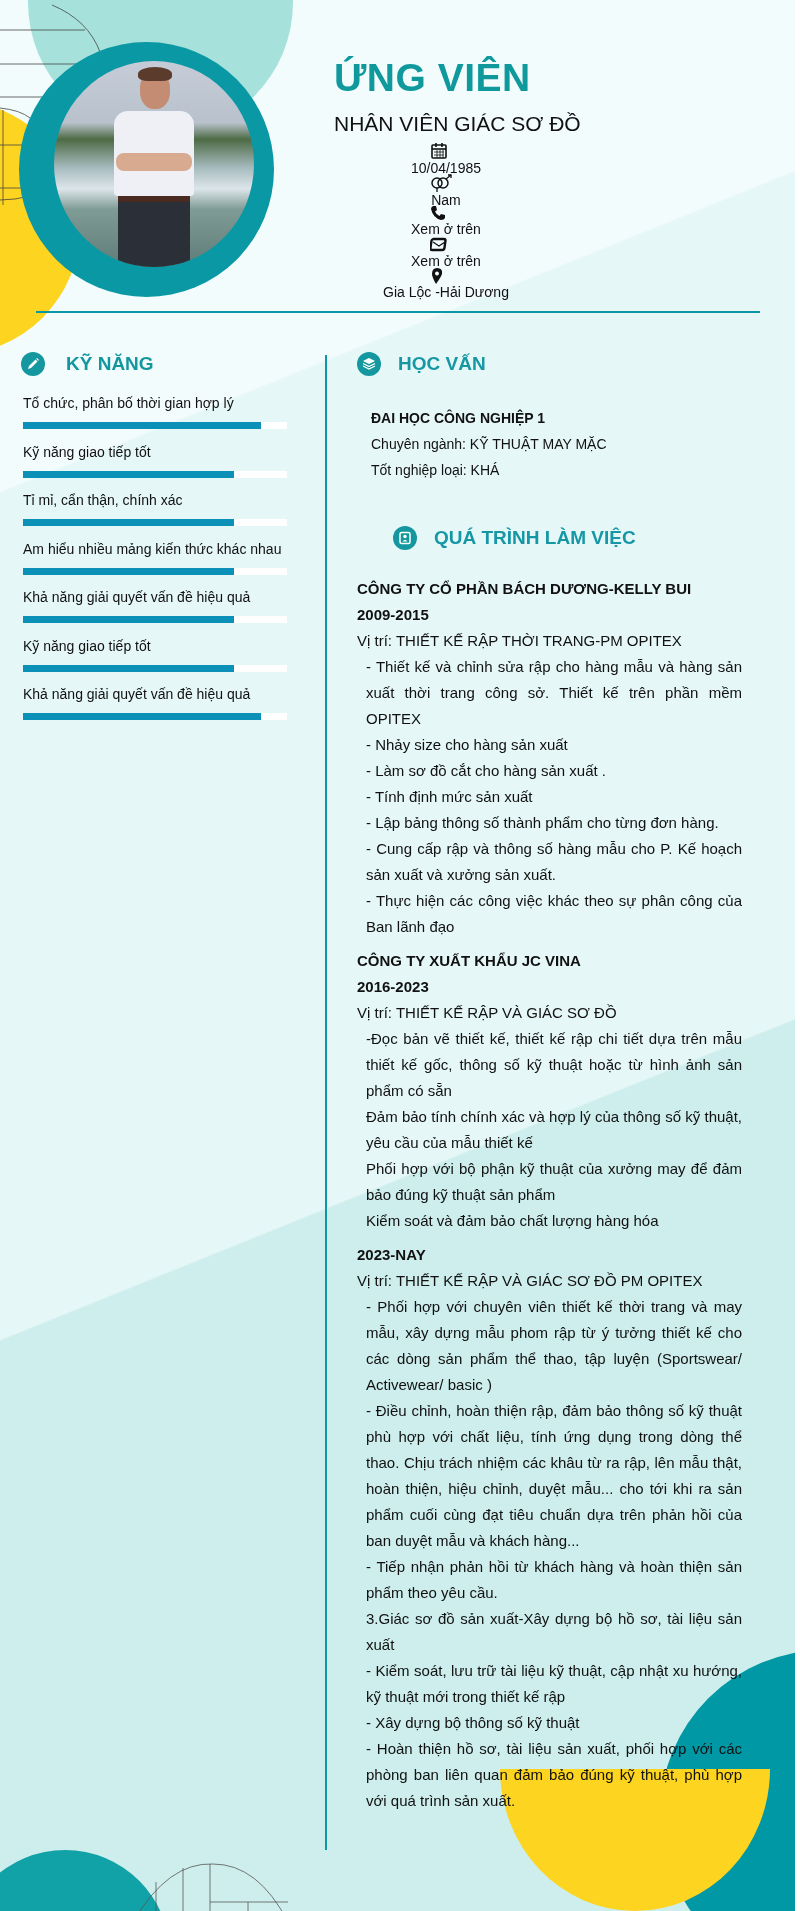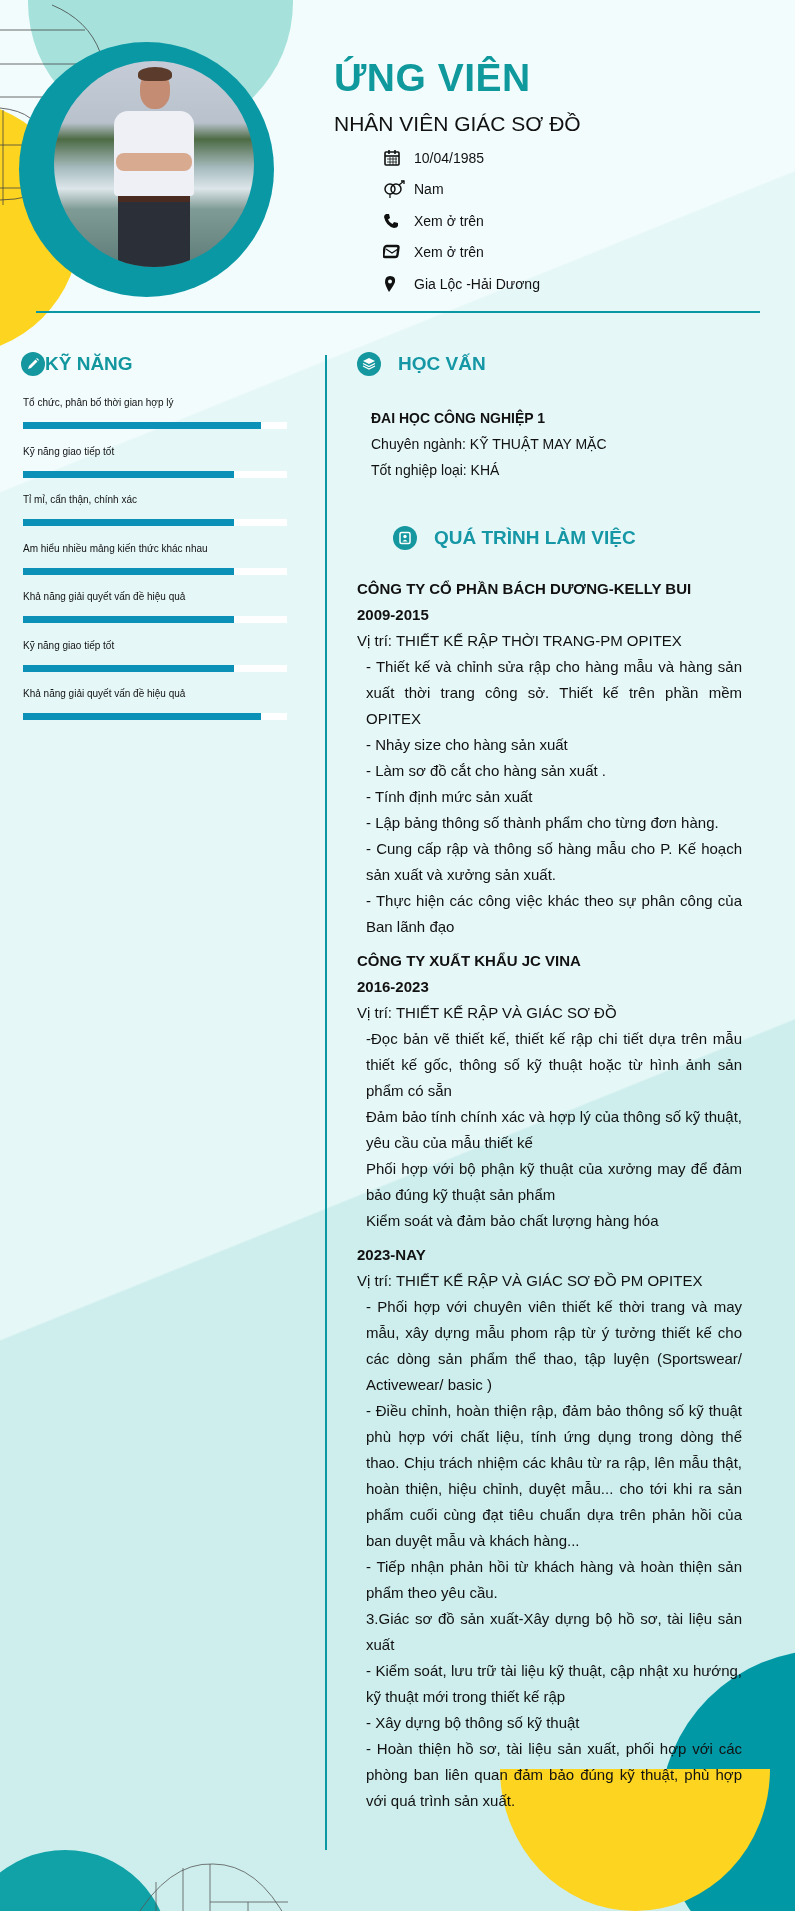--- a/index.html
+++ b/index.html
@@ -28,33 +28,33 @@
   #photo .person-hair { position: absolute; left: 84px; top: 6px; width: 34px; height: 14px; border-radius: 50% 50% 30% 30%; background: #5b3b2c; }
   #photo .person-shirt { position: absolute; left: 60px; top: 50px; width: 80px; height: 85px; border-radius: 14px 14px 4px 4px; background: #eef0f6; }
   #photo .person-arms { position: absolute; left: 62px; top: 92px; width: 76px; height: 18px; border-radius: 8px; background: #d8aa90; }
   #photo .person-belt { position: absolute; left: 64px; top: 133px; width: 72px; height: 8px; background: #4a2b22; }
   #photo .person-pants { position: absolute; left: 64px; top: 141px; width: 72px; height: 70px; background: #2b2f38; }
 
   
   #title { position: absolute; left: 334px; top: 56px; font-size: 39px; font-weight: bold; color: #10999c; letter-spacing: 0.5px; }
   #subtitle { position: absolute; left: 334px; top: 112px; font-size: 21px; color: #111; }
   #contact { position: absolute; left: 383px; top: 142px; }
-  .contact-row { display: flex; align-items: center; height: 31.5px; font-size: 14px; color: #111; }
+  .contact-row { display: flex; align-items: center; height: 31.5px; font-size: 14px; color: #111; flex-direction: column; }
   .contact-row .ci { width: 31px; display: inline-flex; align-items: center; justify-content: flex-start; }
   #header-rule { position: absolute; left: 36px; top: 311px; width: 724px; height: 2px; background: #0a98a5; }
 
   
   .sec-head { position: absolute; display: flex; align-items: center; }
   .sec-icon { width: 24px; height: 24px; border-radius: 50%; background: #14979e; display: inline-flex; align-items: center; justify-content: center; }
   .sec-title { font-size: 19px; font-weight: bold; color: #1597a5; }
   #skills-head { left: 21px; top: 352px; }
-  #skills-head .sec-title { color: #12979f; }
+  #skills-head .sec-title { margin-left: 21px; color: #12979f; }
   #skills { position: absolute; left: 23px; top: 394px; width: 264px; }
   .skill { height: 48.5px; }
-  .skill-label { font-size: 10px; color: #111; height: 28px; line-height: 18px; white-space: nowrap; }
+  .skill-label { font-size: 14px; color: #111; height: 28px; line-height: 18px; white-space: nowrap; }
   .skill-track { width: 264px; height: 7px; background: #ffffff; }
   .skill-fill { height: 7px; background: #0b91b8; }
 
   #col-divider { position: absolute; left: 325px; top: 355px; width: 2px; height: 1495px; background: #0a98a5; }
 
   
   #edu-head { left: 357px; top: 352px; text-align: right; }
   #edu-head .sec-title, #work-head .sec-title { margin-left: 17px; }
   #work-head { left: 357px; top: 526px; padding-left: 36px; }
   #edu { position: absolute; left: 371px; top: 405px; font-size: 14px; line-height: 26px; }

